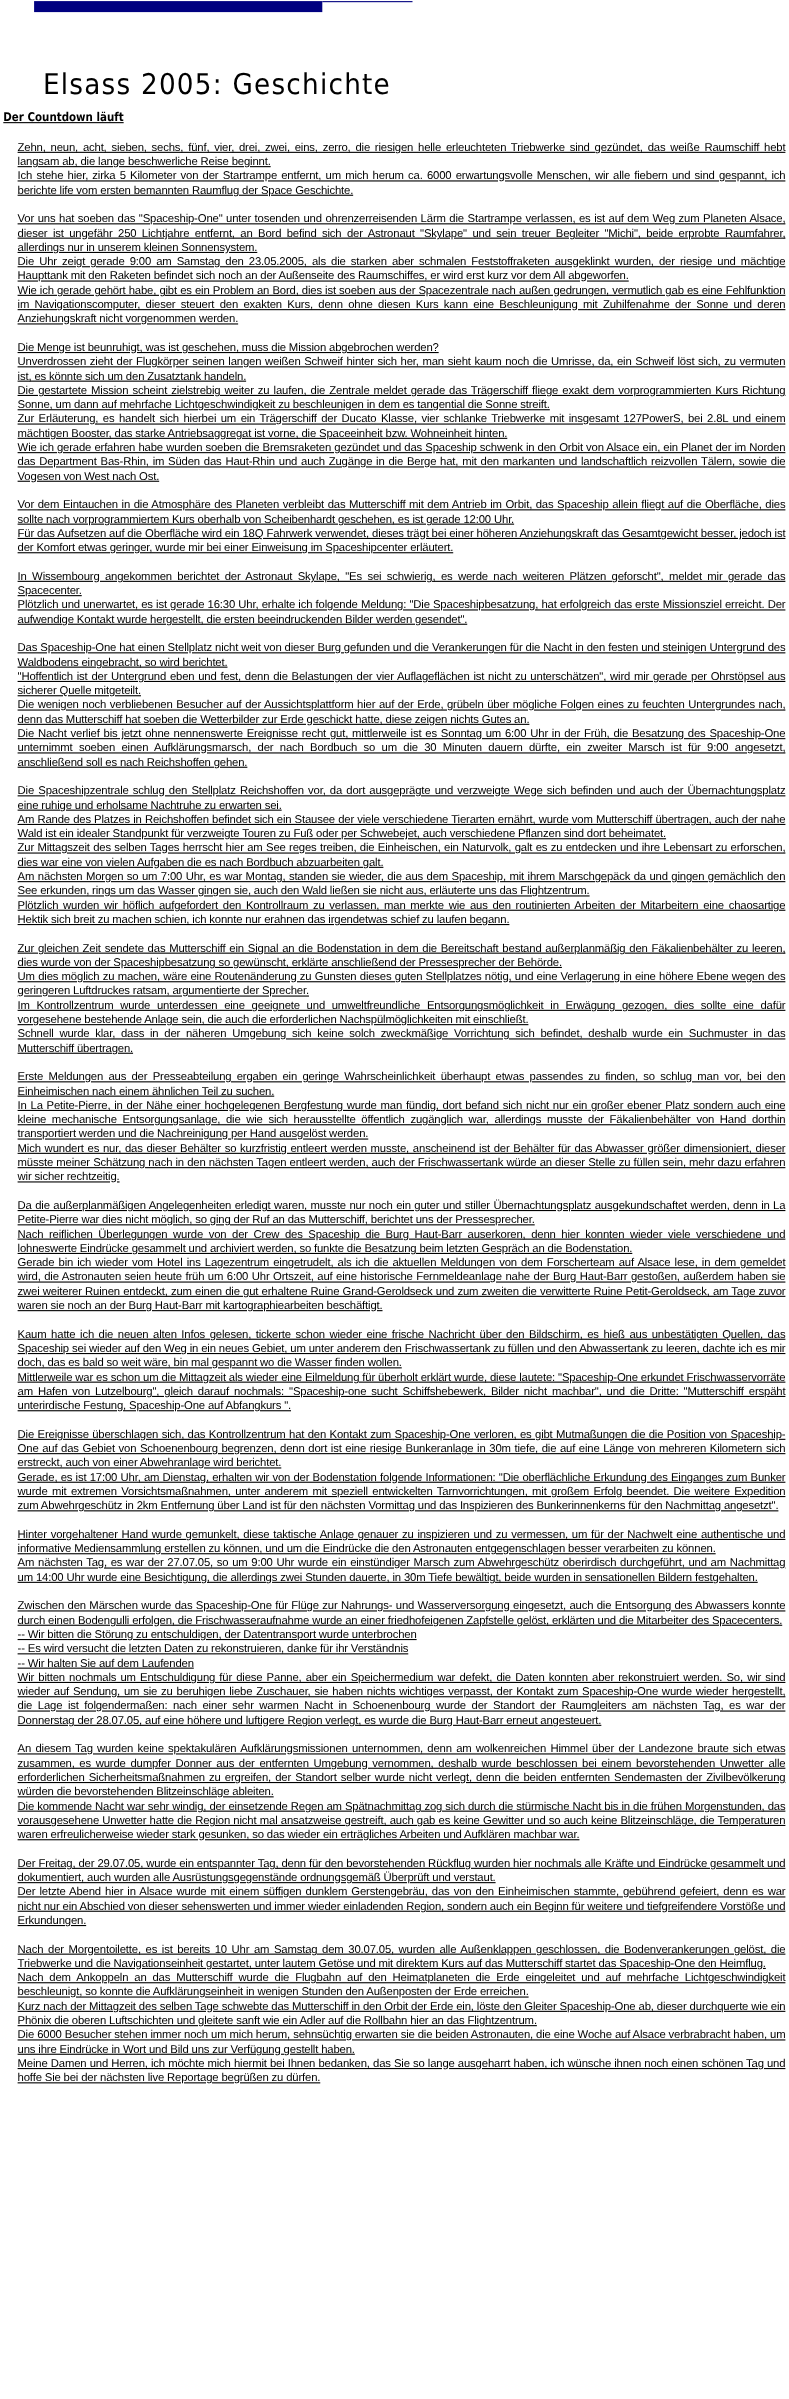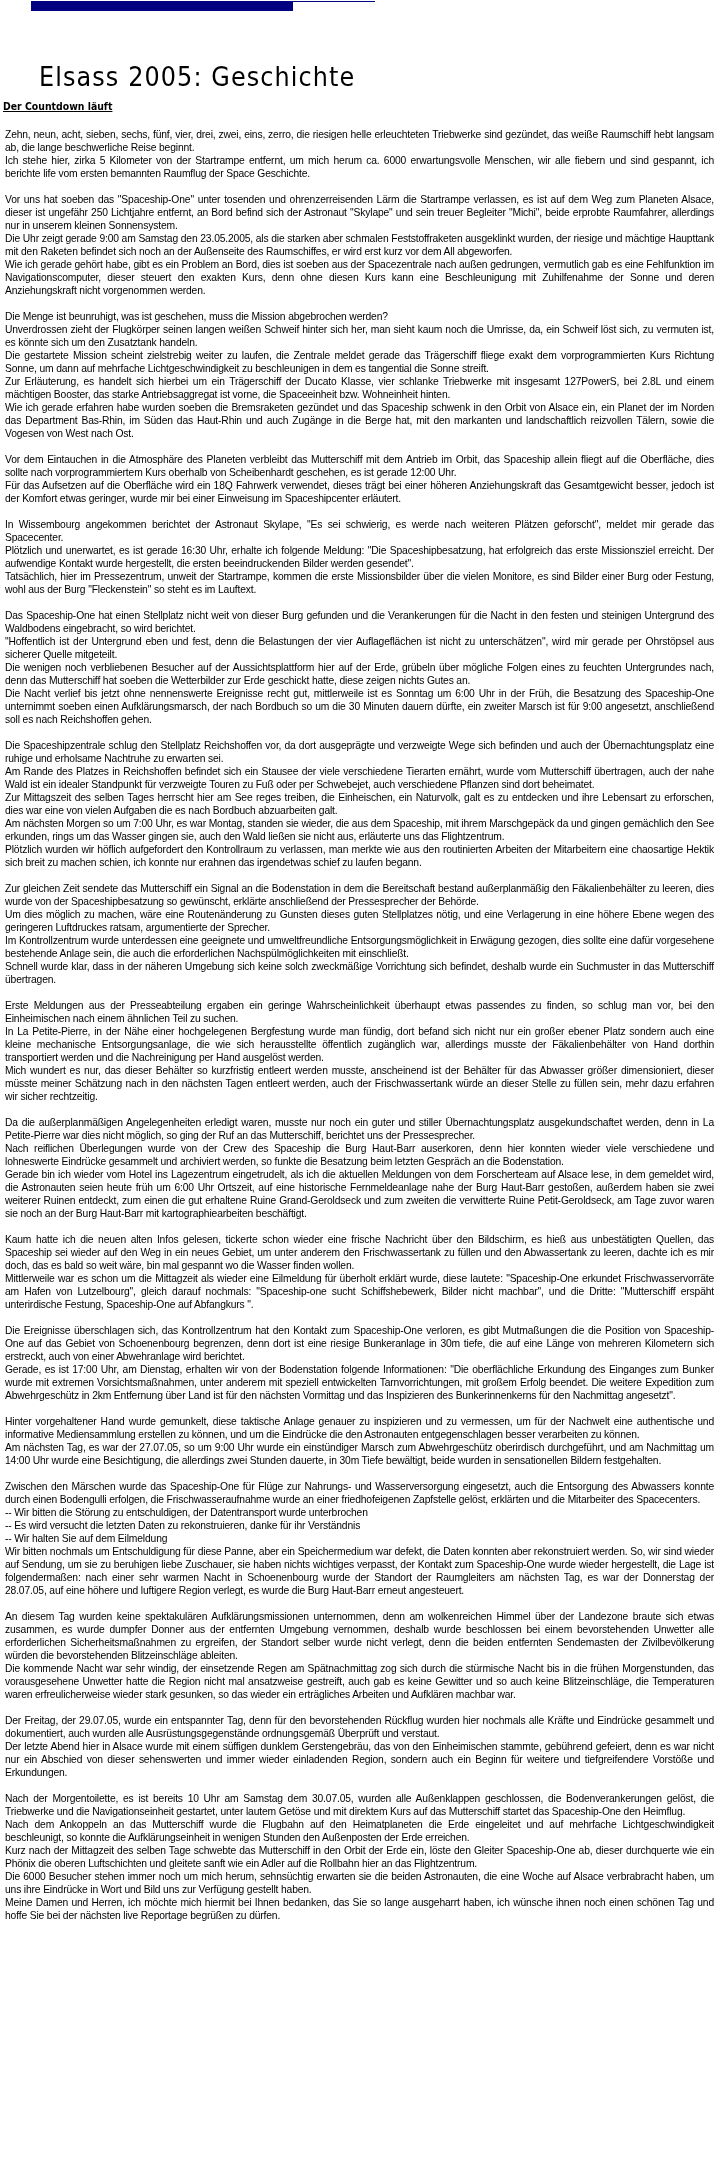--- a/index.html
+++ b/index.html
@@ -2,21 +2,21 @@
 <html><head>
 <meta charset="utf-8">
 <style>
   html, body { margin:0; padding:0; background:#ffffff; }
   body { width:717px; height:2181px; position:relative; overflow:hidden; font-family:"Liberation Sans", sans-serif; color:#000; }
   .topbar { position:absolute; left:31px; top:1px; width:262px; height:10px; background:#000080; }
   .topline { position:absolute; left:293px; top:1px; width:82px; height:1px; background:#000080; }
   .title { position:absolute; left:39px; top:62px; font-family:"DejaVu Sans", sans-serif; font-size:26px; letter-spacing:1.2px; font-weight:normal; color:#000; margin:0; line-height:30px; transform:scaleX(0.92); transform-origin:left top; }
   .subtitle { position:absolute; left:3px; top:100px; font-family:"DejaVu Sans", sans-serif; font-size:11px; font-weight:bold; text-decoration:underline; margin:0; transform:scaleX(0.85); transform-origin:left top; }
   .content { position:absolute; left:3px; top:128px; width:711px; }
-  .para { margin:0 0 13px 2px; }
+  .para { margin:0 0 13px 13px;text-decoration:underline; }
   .line { display:block; font-size:10.3px; line-height:13px; text-align:justify; letter-spacing:-0.15px; }
 </style>
 </head>
 <body>
 
 <div class="topbar"></div>
 <div class="topline"></div>
 
 <h1 class="title">Elsass 2005: Geschichte</h1>
 <h2 class="subtitle">Der Countdown läuft</h2>
@@ -38,21 +38,20 @@
       <span class="line">Zur Erläuterung, es handelt sich hierbei um ein Trägerschiff der Ducato Klasse, vier schlanke Triebwerke mit insgesamt 127PowerS, bei 2.8L und einem mächtigen Booster, das starke Antriebsaggregat ist vorne, die Spaceeinheit bzw. Wohneinheit hinten.</span>
       <span class="line">Wie ich gerade erfahren habe wurden soeben die Bremsraketen gezündet und das Spaceship schwenk in den Orbit von Alsace ein, ein Planet der im Norden das Department Bas-Rhin, im Süden das Haut-Rhin und auch Zugänge in die Berge hat, mit den markanten und landschaftlich reizvollen Tälern, sowie die Vogesen von West nach Ost.</span>
     </div>
     <div class="para">
       <span class="line">Vor dem Eintauchen in die Atmosphäre des Planeten verbleibt das Mutterschiff mit dem Antrieb im Orbit, das Spaceship allein fliegt auf die Oberfläche, dies sollte nach vorprogrammiertem Kurs oberhalb von Scheibenhardt geschehen, es ist gerade 12:00 Uhr.</span>
       <span class="line">Für das Aufsetzen auf die Oberfläche wird ein 18Q Fahrwerk verwendet, dieses trägt bei einer höheren Anziehungskraft das Gesamtgewicht besser, jedoch ist der Komfort etwas geringer, wurde mir bei einer Einweisung im Spaceshipcenter erläutert.</span>
     </div>
     <div class="para">
       <span class="line">In Wissembourg angekommen berichtet der Astronaut Skylape, "Es sei schwierig, es werde nach weiteren Plätzen geforscht", meldet mir gerade das Spacecenter.</span>
       <span class="line">Plötzlich und unerwartet, es ist gerade 16:30 Uhr, erhalte ich folgende Meldung: "Die Spaceshipbesatzung, hat erfolgreich das erste Missionsziel erreicht. Der aufwendige Kontakt wurde hergestellt, die ersten beeindruckenden Bilder werden gesendet".</span>
-      <span class="line">Tatsächlich, hier im Pressezentrum, unweit der Startrampe, kommen die erste Missionsbilder über die vielen Monitore, es sind Bilder einer Burg oder Festung, wohl aus der Burg "Fleckenstein" so steht es im Lauftext.</span>
     </div>
     <div class="para">
       <span class="line">Das Spaceship-One hat einen Stellplatz nicht weit von dieser Burg gefunden und die Verankerungen für die Nacht in den festen und steinigen Untergrund des Waldbodens eingebracht, so wird berichtet.</span>
       <span class="line">"Hoffentlich ist der Untergrund eben und fest, denn die Belastungen der vier Auflageflächen ist nicht zu unterschätzen", wird mir gerade per Ohrstöpsel aus sicherer Quelle mitgeteilt.</span>
       <span class="line">Die wenigen noch verbliebenen Besucher auf der Aussichtsplattform hier auf der Erde, grübeln über mögliche Folgen eines zu feuchten Untergrundes nach, denn das Mutterschiff hat soeben die Wetterbilder zur Erde geschickt hatte, diese zeigen nichts Gutes an.</span>
       <span class="line">Die Nacht verlief bis jetzt ohne nennenswerte Ereignisse recht gut, mittlerweile ist es Sonntag um 6:00 Uhr in der Früh, die Besatzung des Spaceship-One unternimmt soeben einen Aufklärungsmarsch, der nach Bordbuch so um die 30 Minuten dauern dürfte, ein zweiter Marsch ist für 9:00 angesetzt, anschließend soll es nach Reichshoffen gehen.</span>
     </div>
     <div class="para">
       <span class="line">Die Spaceshipzentrale schlug den Stellplatz Reichshoffen vor, da dort ausgeprägte und verzweigte Wege sich befinden und auch der Übernachtungsplatz eine ruhige und erholsame Nachtruhe zu erwarten sei.</span>
       <span class="line">Am Rande des Platzes in Reichshoffen befindet sich ein Stausee der viele verschiedene Tierarten ernährt, wurde vom Mutterschiff übertragen, auch der nahe Wald ist ein idealer Standpunkt für verzweigte Touren zu Fuß oder per Schwebejet, auch verschiedene Pflanzen sind dort beheimatet.</span>
@@ -85,21 +84,21 @@
       <span class="line">Gerade, es ist 17:00 Uhr, am Dienstag, erhalten wir von der Bodenstation folgende Informationen: "Die oberflächliche Erkundung des Einganges zum Bunker wurde mit extremen Vorsichtsmaßnahmen, unter anderem mit speziell entwickelten Tarnvorrichtungen, mit großem Erfolg beendet. Die weitere Expedition zum Abwehrgeschütz in 2km Entfernung über Land ist für den nächsten Vormittag und das Inspizieren des Bunkerinnenkerns für den Nachmittag angesetzt".</span>
     </div>
     <div class="para">
       <span class="line">Hinter vorgehaltener Hand wurde gemunkelt, diese taktische Anlage genauer zu inspizieren und zu vermessen, um für der Nachwelt eine authentische und informative Mediensammlung erstellen zu können, und um die Eindrücke die den Astronauten entgegenschlagen besser verarbeiten zu können.</span>
       <span class="line">Am nächsten Tag, es war der 27.07.05, so um 9:00 Uhr wurde ein einstündiger Marsch zum Abwehrgeschütz oberirdisch durchgeführt, und am Nachmittag um 14:00 Uhr wurde eine Besichtigung, die allerdings zwei Stunden dauerte, in 30m Tiefe bewältigt, beide wurden in sensationellen Bildern festgehalten.</span>
     </div>
     <div class="para">
       <span class="line">Zwischen den Märschen wurde das Spaceship-One für Flüge zur Nahrungs- und Wasserversorgung eingesetzt, auch die Entsorgung des Abwassers konnte durch einen Bodengulli erfolgen, die Frischwasseraufnahme wurde an einer friedhofeigenen Zapfstelle gelöst, erklärten und die Mitarbeiter des Spacecenters.</span>
       <span class="line">-- Wir bitten die Störung zu entschuldigen, der Datentransport wurde unterbrochen</span>
       <span class="line">-- Es wird versucht die letzten Daten zu rekonstruieren, danke für ihr Verständnis</span>
-      <span class="line">-- Wir halten Sie auf dem Eilmeldung</span>
+      <span class="line">-- Wir halten Sie auf dem Laufenden</span>
       <span class="line">Wir bitten nochmals um Entschuldigung für diese Panne, aber ein Speichermedium war defekt, die Daten konnten aber rekonstruiert werden. So, wir sind wieder auf Sendung, um sie zu beruhigen liebe Zuschauer, sie haben nichts wichtiges verpasst, der Kontakt zum Spaceship-One wurde wieder hergestellt, die Lage ist folgendermaßen: nach einer sehr warmen Nacht in Schoenenbourg wurde der Standort der Raumgleiters am nächsten Tag, es war der Donnerstag der 28.07.05, auf eine höhere und luftigere Region verlegt, es wurde die Burg Haut-Barr erneut angesteuert.</span>
     </div>
     <div class="para">
       <span class="line">An diesem Tag wurden keine spektakulären Aufklärungsmissionen unternommen, denn am wolkenreichen Himmel über der Landezone braute sich etwas zusammen, es wurde dumpfer Donner aus der entfernten Umgebung vernommen, deshalb wurde beschlossen bei einem bevorstehenden Unwetter alle erforderlichen Sicherheitsmaßnahmen zu ergreifen, der Standort selber wurde nicht verlegt, denn die beiden entfernten Sendemasten der Zivilbevölkerung würden die bevorstehenden Blitzeinschläge ableiten.</span>
       <span class="line">Die kommende Nacht war sehr windig, der einsetzende Regen am Spätnachmittag zog sich durch die stürmische Nacht bis in die frühen Morgenstunden, das vorausgesehene Unwetter hatte die Region nicht mal ansatzweise gestreift, auch gab es keine Gewitter und so auch keine Blitzeinschläge, die Temperaturen waren erfreulicherweise wieder stark gesunken, so das wieder ein erträgliches Arbeiten und Aufklären machbar war.</span>
     </div>
     <div class="para">
       <span class="line">Der Freitag, der 29.07.05, wurde ein entspannter Tag, denn für den bevorstehenden Rückflug wurden hier nochmals alle Kräfte und Eindrücke gesammelt und dokumentiert, auch wurden alle Ausrüstungsgegenstände ordnungsgemäß Überprüft und verstaut.</span>
       <span class="line">Der letzte Abend hier in Alsace wurde mit einem süffigen dunklem Gerstengebräu, das von den Einheimischen stammte, gebührend gefeiert, denn es war nicht nur ein Abschied von dieser sehenswerten und immer wieder einladenden Region, sondern auch ein Beginn für weitere und tiefgreifendere Vorstöße und Erkundungen.</span>
     </div>

